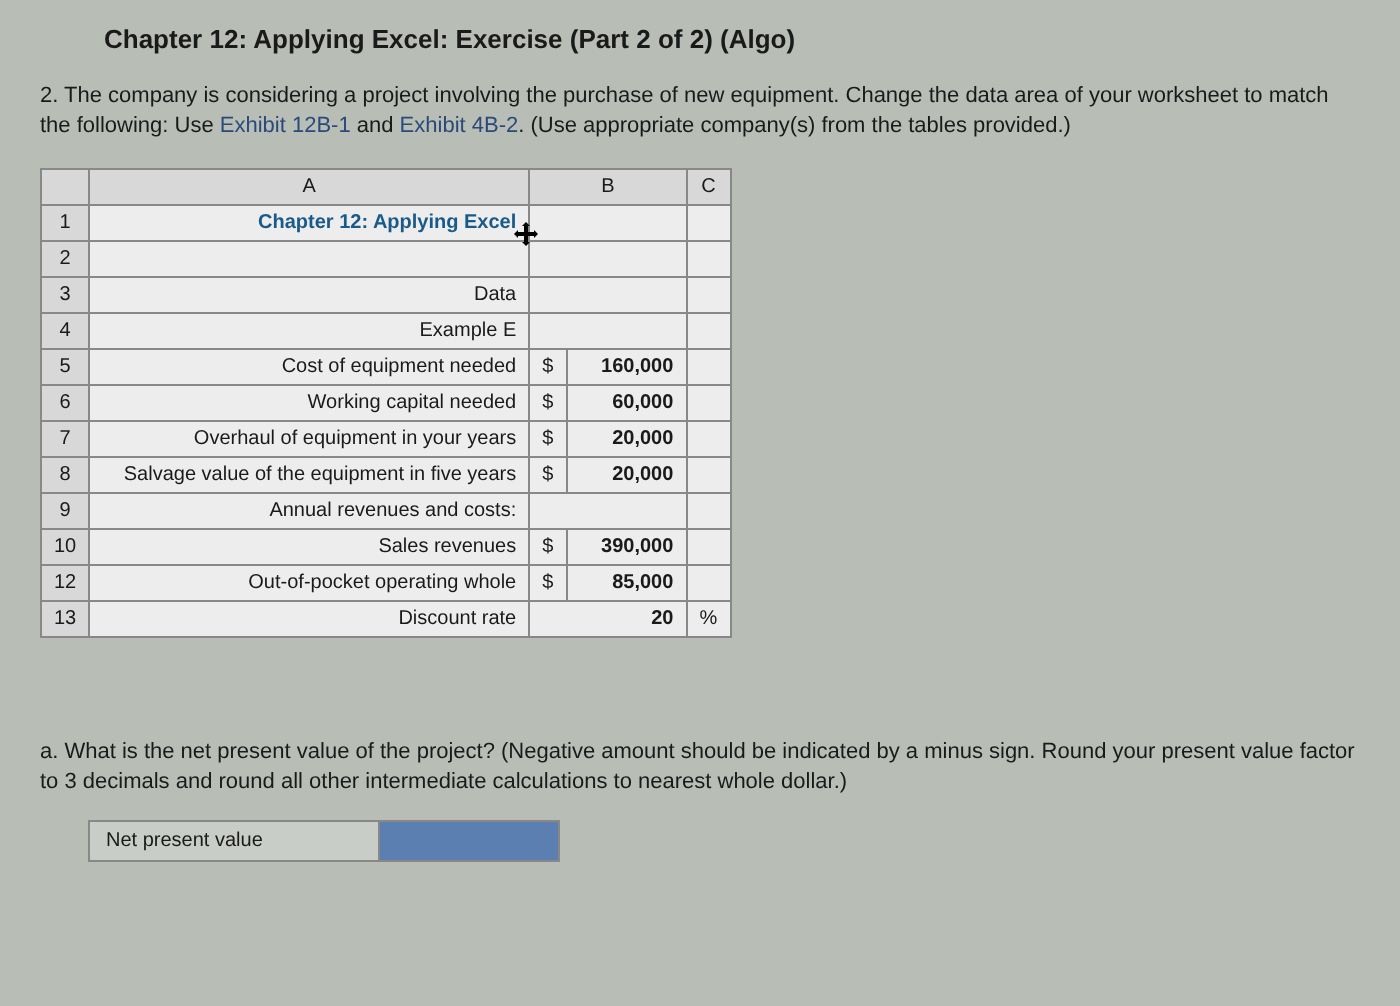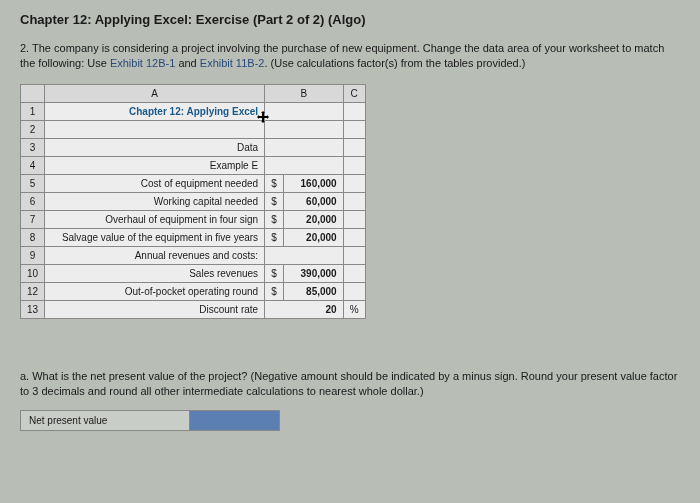--- a/index.html
+++ b/index.html
@@ -10,20 +10,21 @@
       height: 503px;
       padding: 12px 20px;
       color: #1a1a1a;
       font-size: 11px;
       overflow: hidden;
     }
     .title {
       font-weight: bold;
       font-size: 13px;
       margin-bottom: 14px;
+      margin-left: 32px;
     }
     .question {
       font-size: 11px;
       line-height: 1.4;
       margin-bottom: 12px;
     }
     .link {
       color: #2a4a7a;
     }
     .spreadsheet {
@@ -66,42 +67,43 @@
     }
     .sub-q {
       font-size: 11px;
       line-height: 1.4;
       margin-bottom: 10px;
     }
     .answer-row {
       display: flex;
       align-items: stretch;
       border: 1px solid #888;
-      width: 260px;
+      width: 236px;
+      margin-left: 24px;
     }
     .answer-label {
       background: #c9cdc7;
       padding: 4px 8px;
       font-size: 10px;
       flex: 1;
     }
     .answer-input {
       width: 90px;
       background: #5a7fb0;
       border: none;
       border-left: 1px solid #888;
     }
   </style>
 </head>
 <body>
 
 <div class="title">Chapter 12: Applying Excel: Exercise (Part 2 of 2) (Algo)</div>
 
 <div class="question">
-  <span>2. The company is considering a project involving the purchase of new equipment. Change the data area of your worksheet to match the following: Use </span><a class="link">Exhibit 12B-1</a><span> and </span><a class="link">Exhibit 11B-2</a><span>. (Use calculations factor(s) from the tables provided.)</span>
+  <span>2. The company is considering a project involving the purchase of new equipment. Change the data area of your worksheet to match the following: Use </span><a class="link">Exhibit 12B-1</a><span> and </span><a class="link">Exhibit 4B-2</a><span>. (Use appropriate company(s) from the tables provided.)</span>
 </div>
 
 <table class="spreadsheet">
   <tbody>
       <tr>
     <td class="corner"></td>
     <td class="col-header col-a" style="text-align:center">A</td>
     <td class="col-header" colspan="2" style="text-align:center;width:78px">B</td>
     <td class="col-header col-c" style="text-align:center">C</td>
   </tr>
@@ -143,21 +145,21 @@
   </tr>
   <tr>
     <td class="row-header">6</td>
     <td class="col-a">Working capital needed</td>
     <td class="curr">$</td>
     <td class="col-b">60,000</td>
     <td class="col-c"></td>
   </tr>
   <tr>
     <td class="row-header">7</td>
-    <td class="col-a">Overhaul of equipment in four sign</td>
+    <td class="col-a">Overhaul of equipment in your years</td>
     <td class="curr">$</td>
     <td class="col-b">20,000</td>
     <td class="col-c"></td>
   </tr>
   <tr>
     <td class="row-header">8</td>
     <td class="col-a">Salvage value of the equipment in five years</td>
     <td class="curr">$</td>
     <td class="col-b">20,000</td>
     <td class="col-c"></td>
@@ -170,21 +172,21 @@
   </tr>
   <tr>
     <td class="row-header">10</td>
     <td class="col-a" style="padding-left:34px">Sales revenues</td>
     <td class="curr">$</td>
     <td class="col-b">390,000</td>
     <td class="col-c"></td>
   </tr>
   <tr>
     <td class="row-header">12</td>
-    <td class="col-a" style="padding-left:18px">Out-of-pocket operating round</td>
+    <td class="col-a" style="padding-left:18px">Out-of-pocket operating whole</td>
     <td class="curr">$</td>
     <td class="col-b">85,000</td>
     <td class="col-c"></td>
   </tr>
   <tr>
     <td class="row-header">13</td>
     <td class="col-a">Discount rate</td>
     <td colspan="2" class="col-b">20</td>
     <td class="col-c">%</td>
   </tr>

